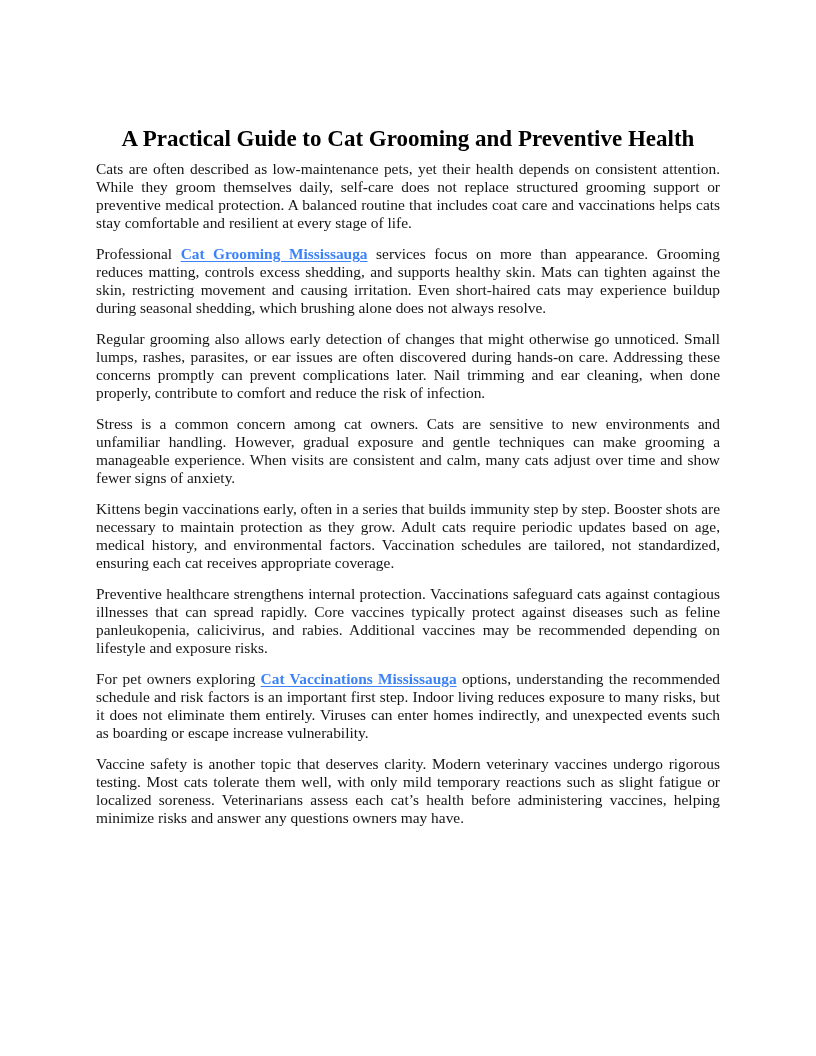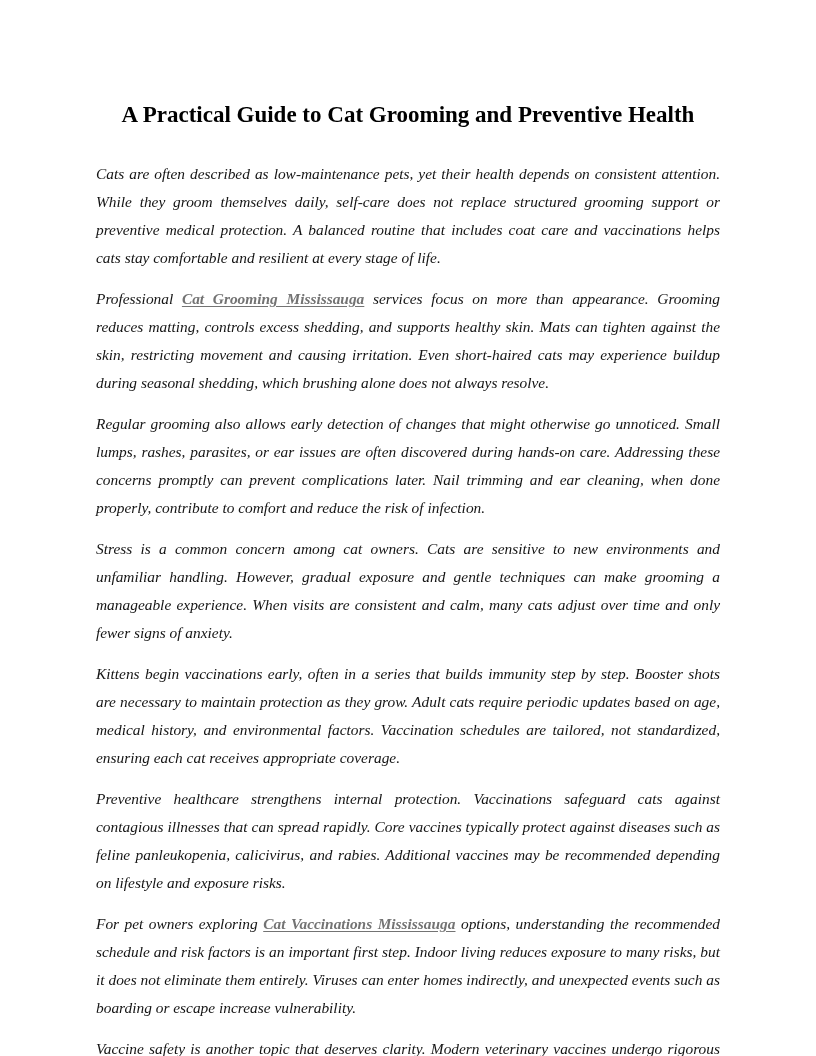--- a/index.html
+++ b/index.html
@@ -21,63 +21,62 @@
       top: 0;
       width: 624px;
     }
     .title {
       font-family: "Liberation Serif", "DejaVu Serif", serif;
       font-weight: bold;
       font-size: 23px;
       text-align: center;
       margin: 0;
       position: absolute;
-      top: 100px;
+      top: 124px;
       left: -10px;
       width: 644px;
       line-height: 30px;
       color: #000000;
       white-space: nowrap;
     }
     .body {
       position: absolute;
       top: 160px;
       left: 0;
       width: 624px;
     }
     .para {
       margin: 0 0 13px 0;
       font-size: 15.4px;
-      line-height: 28px;
+      line-height: 18px;
       text-align: justify;
       color: #141414;
-      font-style: italic;
     }
     .link {
-      color: #737373;
+      color: #3b82f6;
       font-weight: bold;
       text-decoration: underline;
       text-underline-offset: 2px;
       cursor: pointer;
     }
   </style>
 </head>
 <body>
 
 <div class="page">
   <h1 class="title">A Practical Guide to Cat Grooming and Preventive Health</h1>
 
   <div class="body">
     <p class="para">Cats are often described as low-maintenance pets, yet their health depends on consistent attention. While they groom themselves daily, self-care does not replace structured grooming support or preventive medical protection. A balanced routine that includes coat care and vaccinations helps cats stay comfortable and resilient at every stage of life.</p>
 
     <p class="para"><span>Professional </span><a class="link">Cat Grooming Mississauga</a><span> services focus on more than appearance. Grooming reduces matting, controls excess shedding, and supports healthy skin. Mats can tighten against the skin, restricting movement and causing irritation. Even short-haired cats may experience buildup during seasonal shedding, which brushing alone does not always resolve.</span></p>
 
     <p class="para">Regular grooming also allows early detection of changes that might otherwise go unnoticed. Small lumps, rashes, parasites, or ear issues are often discovered during hands-on care. Addressing these concerns promptly can prevent complications later. Nail trimming and ear cleaning, when done properly, contribute to comfort and reduce the risk of infection.</p>
 
-    <p class="para">Stress is a common concern among cat owners. Cats are sensitive to new environments and unfamiliar handling. However, gradual exposure and gentle techniques can make grooming a manageable experience. When visits are consistent and calm, many cats adjust over time and only fewer signs of anxiety.</p>
+    <p class="para">Stress is a common concern among cat owners. Cats are sensitive to new environments and unfamiliar handling. However, gradual exposure and gentle techniques can make grooming a manageable experience. When visits are consistent and calm, many cats adjust over time and show fewer signs of anxiety.</p>
 
     <p class="para">Kittens begin vaccinations early, often in a series that builds immunity step by step. Booster shots are necessary to maintain protection as they grow. Adult cats require periodic updates based on age, medical history, and environmental factors. Vaccination schedules are tailored, not standardized, ensuring each cat receives appropriate coverage.</p>
 
     <p class="para">Preventive healthcare strengthens internal protection. Vaccinations safeguard cats against contagious illnesses that can spread rapidly. Core vaccines typically protect against diseases such as feline panleukopenia, calicivirus, and rabies. Additional vaccines may be recommended depending on lifestyle and exposure risks.</p>
 
     <p class="para"><span>For pet owners exploring </span><a class="link">Cat Vaccinations Mississauga</a><span> options, understanding the recommended schedule and risk factors is an important first step. Indoor living reduces exposure to many risks, but it does not eliminate them entirely. Viruses can enter homes indirectly, and unexpected events such as boarding or escape increase vulnerability.</span></p>
 
     <p class="para">Vaccine safety is another topic that deserves clarity. Modern veterinary vaccines undergo rigorous testing. Most cats tolerate them well, with only mild temporary reactions such as slight fatigue or localized soreness. Veterinarians assess each cat’s health before administering vaccines, helping minimize risks and answer any questions owners may have.</p>
   </div>
 </div>

